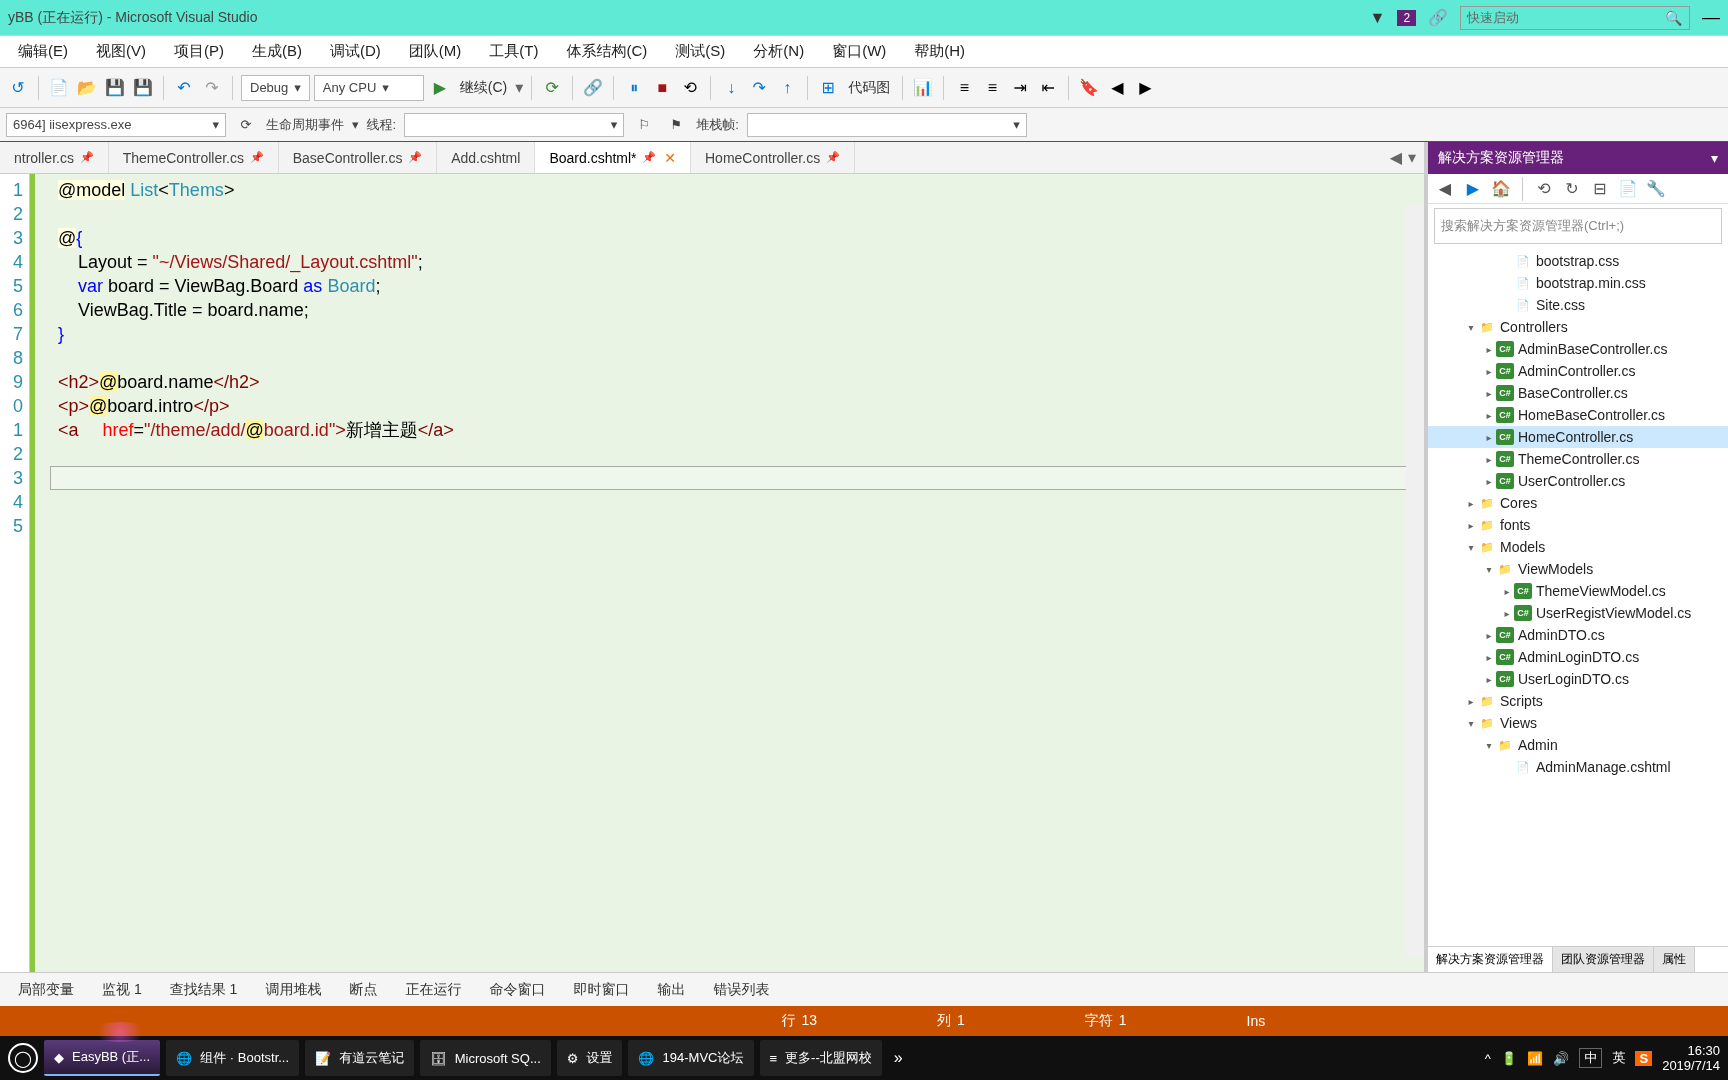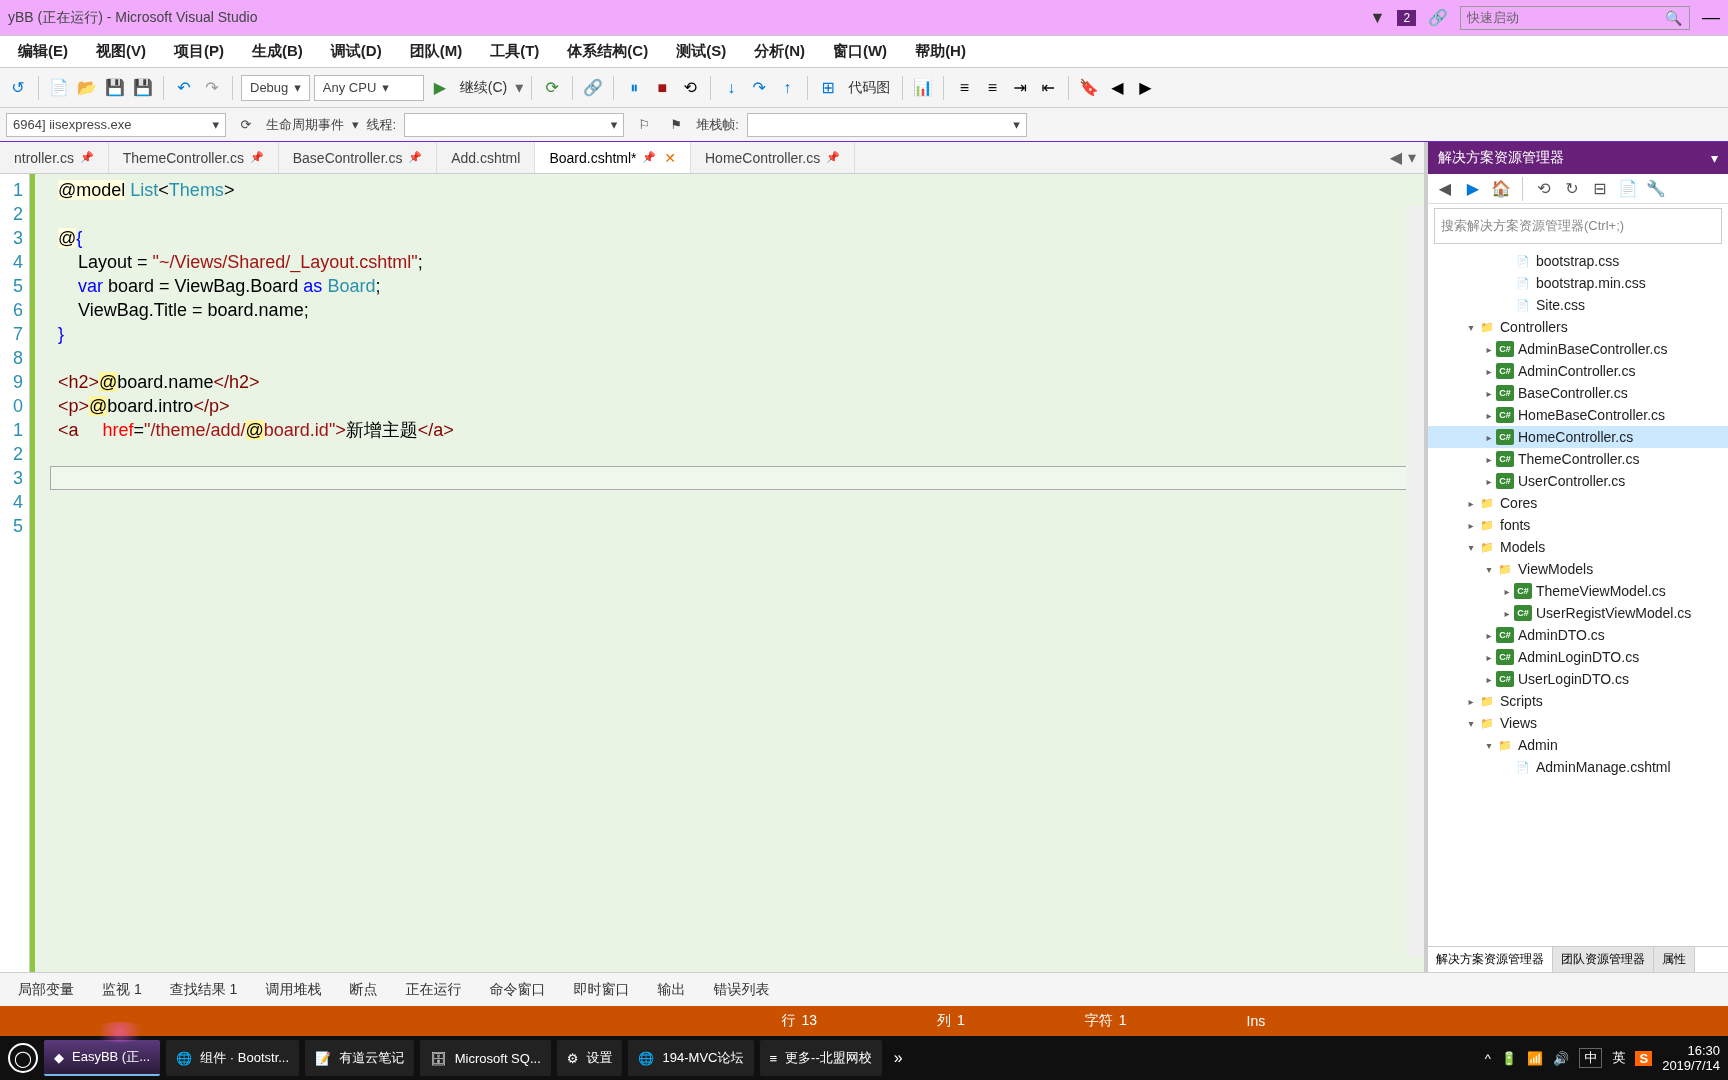--- a/index.html
+++ b/index.html
@@ -1,27 +1,27 @@
 <!DOCTYPE html>
 <html><head>
 <meta charset="utf-8">
 <style>
 * { margin: 0; padding: 0; box-sizing: border-box; font-family: "Microsoft YaHei", sans-serif; }
 body { width: 1728px; height: 1080px; background: #fff; overflow: hidden; position: relative; }
 
 
-.title-bar { height: 36px; background: #f0abfc; display: flex; align-items: center; padding: 0 8px; border-bottom: 1px solid #ccc; }
+.title-bar { height: 36px; background: #5eead4; display: flex; align-items: center; padding: 0 8px; border-bottom: 1px solid #ccc; }
 .title-bar .title { font-size: 14px; color: #444; }
 .title-bar .right { margin-left: auto; display: flex; align-items: center; gap: 12px; }
 .filter-badge { background: #68217a; color: #fff; font-size: 12px; padding: 1px 6px; }
 .quick-launch { width: 230px; height: 24px; border: 1px solid #999; display: flex; align-items: center; padding: 0 6px; color: #666; font-size: 13px; }
 .quick-launch .search-ico { margin-left: auto; font-size: 14px; }
 
 
-.menu-bar { height: 32px; display: flex; align-items: center; padding: 0 4px; gap: 0; border-bottom: 1px solid #ccc; font-weight: bold; }
+.menu-bar { height: 32px; display: flex; align-items: center; padding: 0 4px; gap: 0; border-bottom: 1px solid #ccc; }
 .menu-bar .mi { padding: 4px 14px; font-size: 15px; color: #222; cursor: pointer; }
 
 
 .toolbar { height: 40px; display: flex; align-items: center; padding: 0 6px; gap: 4px; border-bottom: 1px solid #ccc; background: #f5f5f5; }
 .tb-btn { width: 24px; height: 24px; display: flex; align-items: center; justify-content: center; cursor: pointer; }
 .tb-sep { width: 1px; height: 24px; background: #ccc; margin: 0 4px; }
 .tb-combo { height: 26px; border: 1px solid #bbb; padding: 0 8px; display: flex; align-items: center; font-size: 13px; color: #444; gap: 6px; background: #fff; }
 .tb-play { color: #388a34; }
 .tb-text { font-size: 14px; color: #333; padding: 0 4px; }
 

